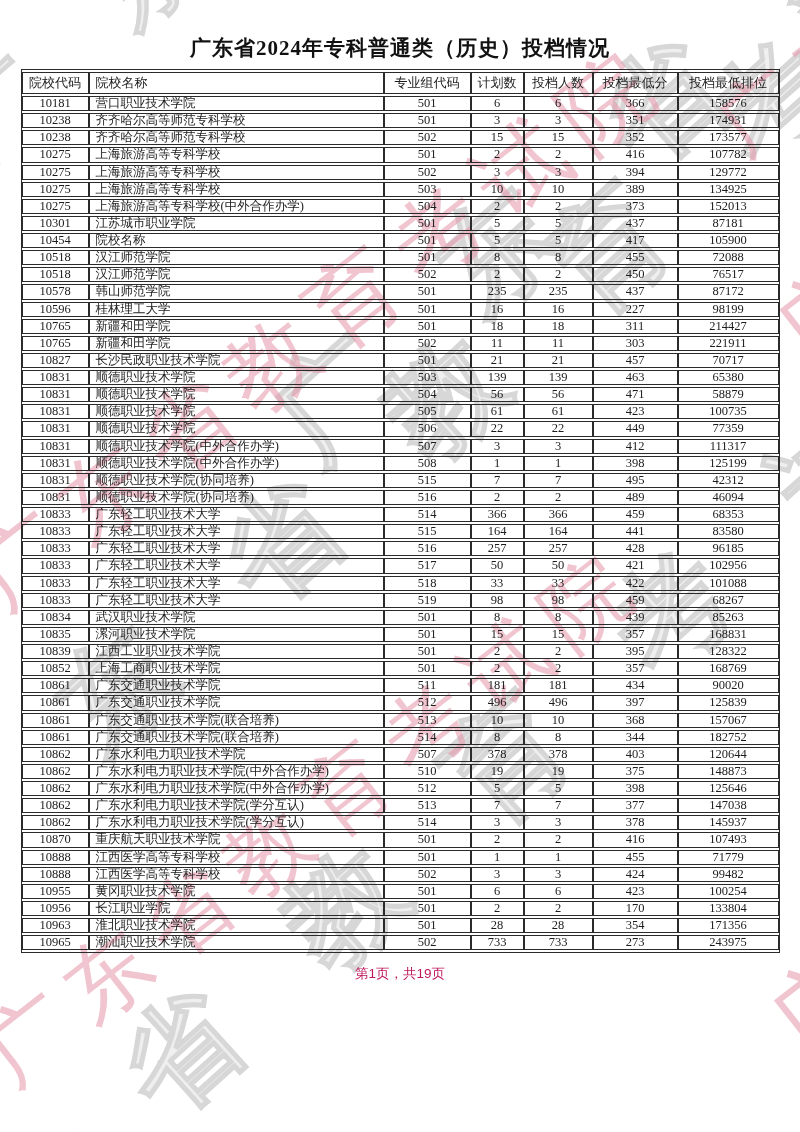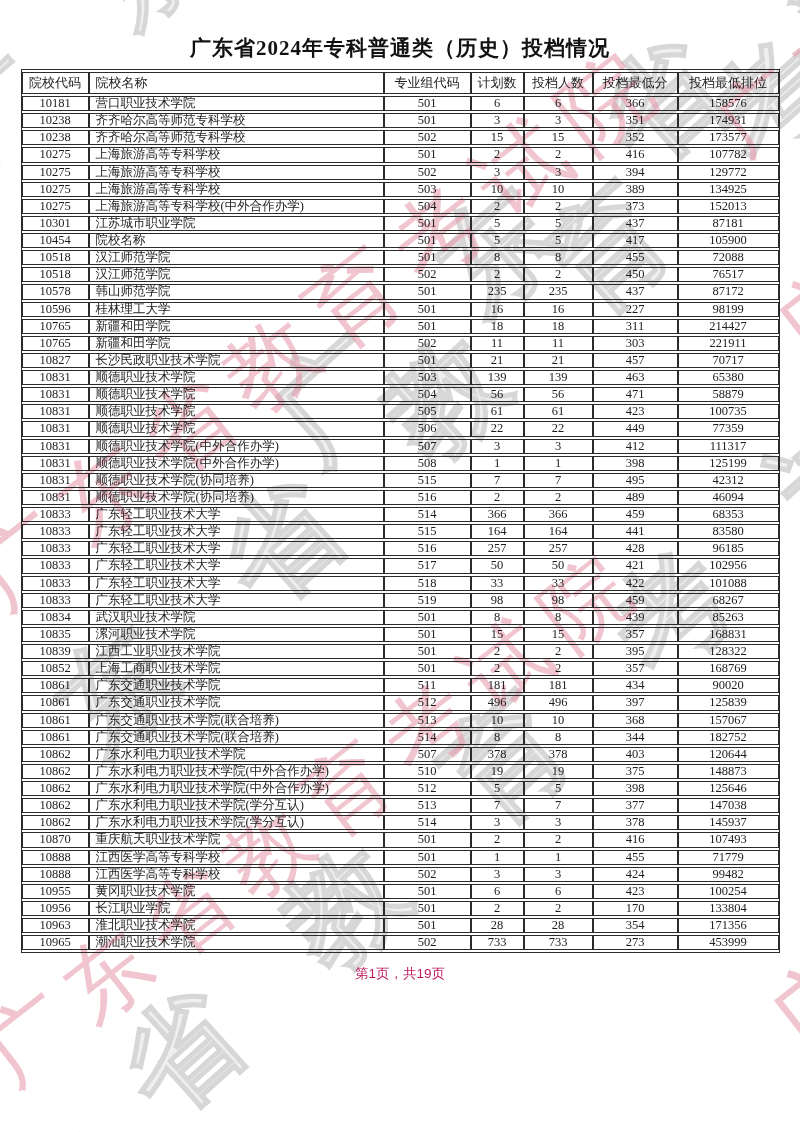--- a/index.html
+++ b/index.html
@@ -548,20 +548,20 @@
             <td>354</td>
             <td>171356</td>
           </tr>
           <tr>
             <td>10965</td>
             <td class="left">潮汕职业技术学院</td>
             <td>502</td>
             <td>733</td>
             <td>733</td>
             <td>273</td>
-            <td>453999</td>
+            <td>243975</td>
           </tr>
         </tbody>
     </table>
 
     <div class="footer">第1页，共19页</div>
   </div>
 </div>
 
 </body></html>

